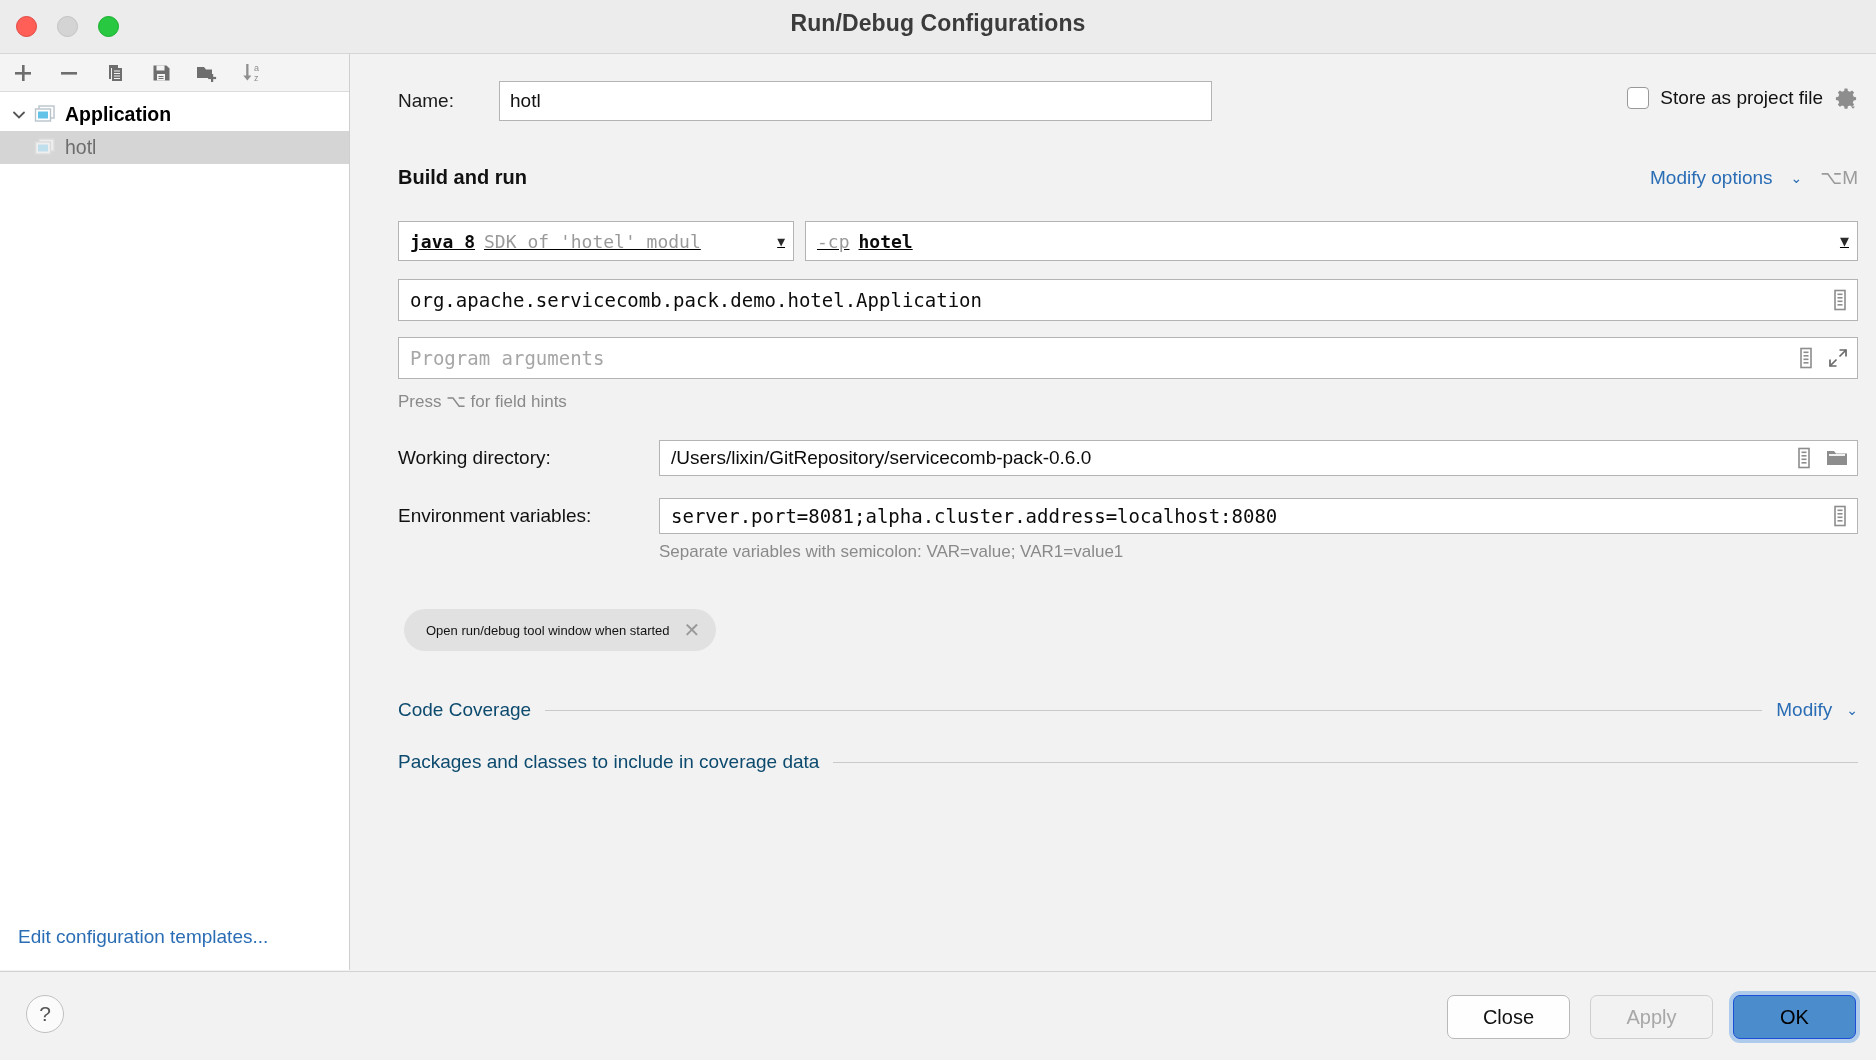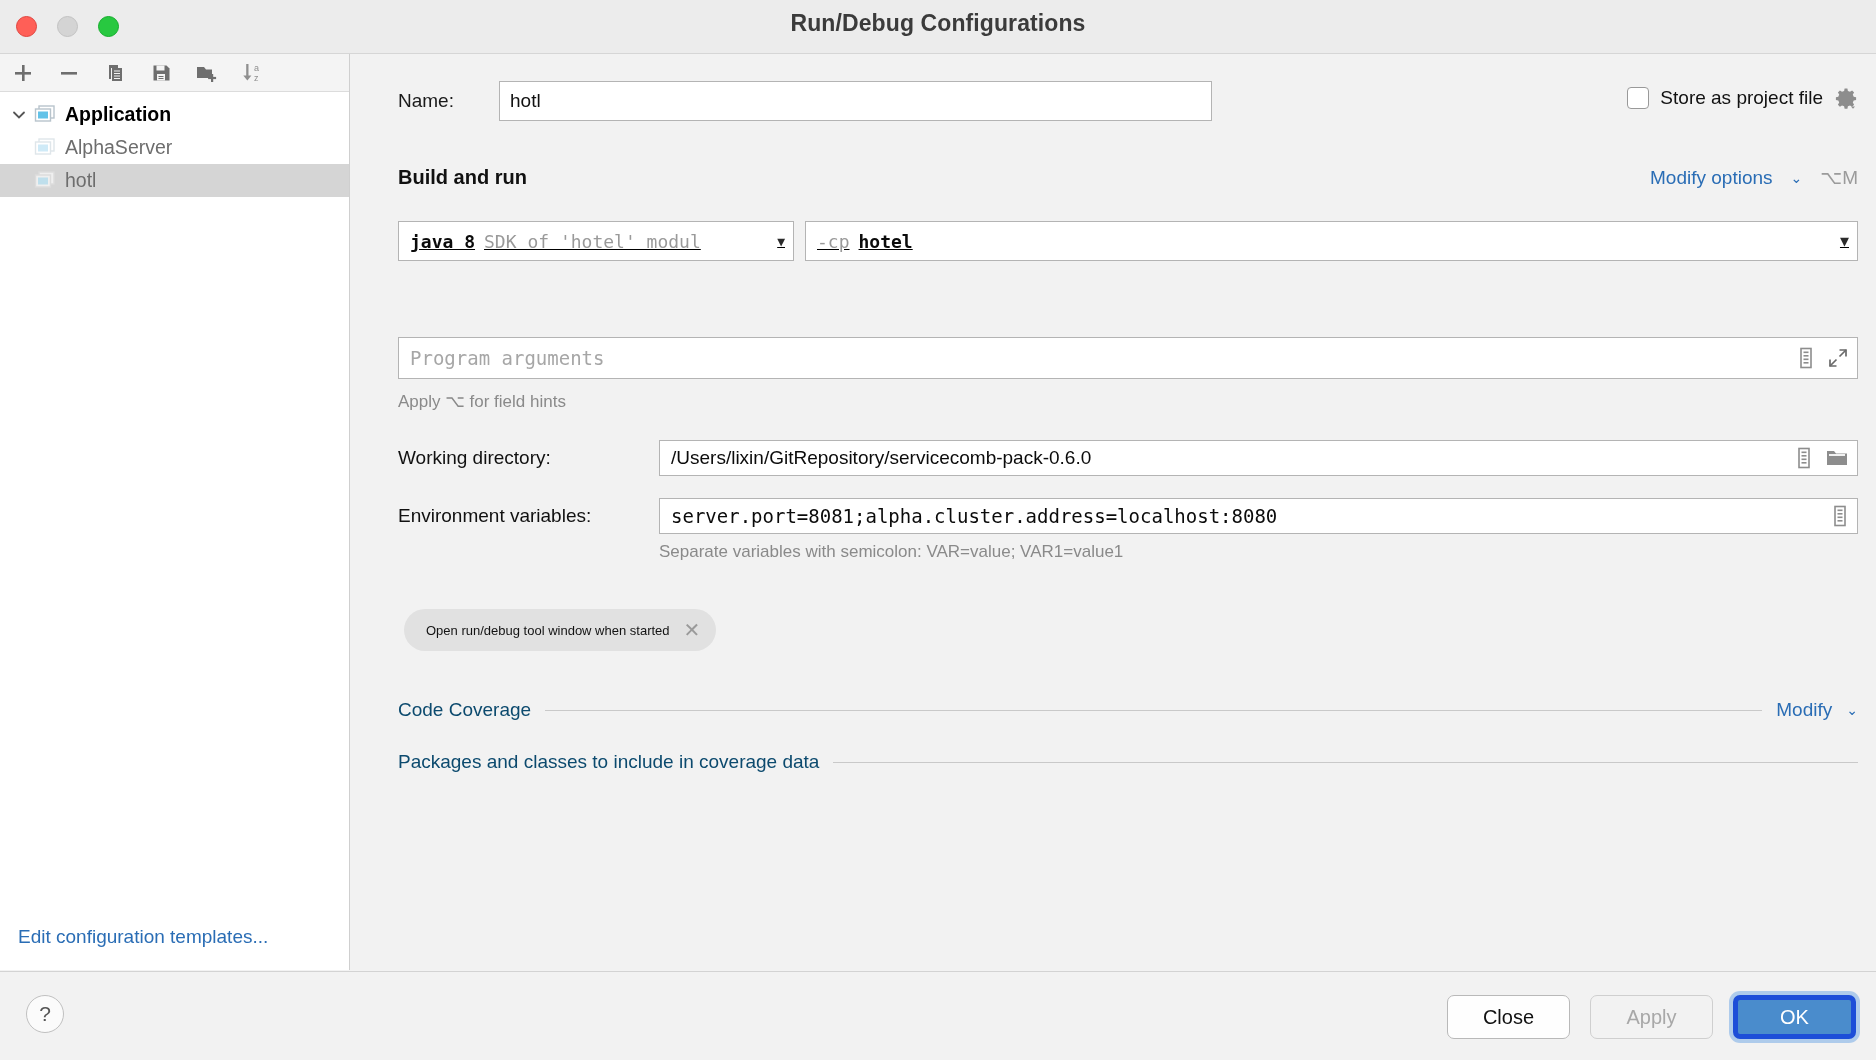--- a/index.html
+++ b/index.html
@@ -388,22 +388,22 @@
     border: 1px solid #b9b9b9;
     color: #111;
   }
   .btn.disabled {
     background: #f2f2f2;
     border: 1px solid #cfcfcf;
     color: #a8a8a8;
   }
   .btn.primary {
     background: #4a8ccc;
-    border: 5px solid #1d4ed8;
-    color: #ffffff;
+    border: 1px solid #1d4ed8;
+    color: #000000;
     box-shadow: 0 0 0 4px #aecbeb;
   }
 </style>
 </head>
 <body>
 
 <div class="window">
 
   <div class="titlebar">
     <div class="traffic">
@@ -475,29 +475,20 @@
             </svg>
           </div>
           <svg class="node-icon" viewBox="0 0 22 20">
             <rect x="5" y="1" width="15" height="12" fill="#fff" stroke="#b8c4cc" stroke-width="1.4"></rect>
             <rect x="1.5" y="4" width="15" height="12" fill="#fff" stroke="#b8c4cc" stroke-width="1.4"></rect>
             <rect x="4" y="6.5" width="10" height="7" fill="#62c2e8"></rect>
           </svg>
           <span class="tree-label root">Application</span>
         </div>
 
-        <div class="tree-row">
-          <div class="chev-spacer"></div>
-          <svg class="node-icon" viewBox="0 0 22 20">
-            <rect x="5" y="1" width="15" height="12" fill="#fff" stroke="#dfe6ea" stroke-width="1.4"></rect>
-            <rect x="1.5" y="4" width="15" height="12" fill="#fff" stroke="#dfe6ea" stroke-width="1.4"></rect>
-            <rect x="4" y="6.5" width="10" height="7" fill="#cfeaf7"></rect>
-          </svg>
-          <span class="tree-label child dim">AlphaServer</span>
-        </div>
 
         <div class="tree-row selected">
           <div class="chev-spacer"></div>
           <svg class="node-icon" viewBox="0 0 22 20">
             <rect x="5" y="1" width="15" height="12" fill="#efefef" stroke="#dcdcdc" stroke-width="1.4"></rect>
             <rect x="1.5" y="4" width="15" height="12" fill="#efefef" stroke="#dcdcdc" stroke-width="1.4"></rect>
             <rect x="4" y="6.5" width="10" height="7" fill="#bfdfec"></rect>
           </svg>
           <span class="tree-label child dim">hotl</span>
         </div>
@@ -541,41 +532,53 @@
           <span class="mono-gray" style="margin-left:9px;">SDK of 'hotel' modul</span>
           <span class="caret">▼</span>
         </div>
         <div class="combo cp-combo">
           <span class="mono-gray">-cp</span>
           <span class="mono-black" style="margin-left:9px;">hotel</span>
           <span class="caret thin">▼</span>
         </div>
       </div>
 
+      <div class="field-row mainclass-row">
+        <span class="mono-field">org.apache.servicecomb.pack.demo.hotel.Application</span>
+        <div class="field-icons">
+          <svg width="18" height="22" viewBox="0 0 18 22">
+            <rect x="4" y="1.5" width="10" height="19" fill="none" stroke="#8d8d8d" stroke-width="1.6"></rect>
+            <rect x="6.5" y="4.5" width="5" height="1.6" fill="#8d8d8d"></rect>
+            <rect x="6.5" y="8" width="5" height="1.6" fill="#8d8d8d"></rect>
+            <rect x="6.5" y="11.5" width="5" height="1.6" fill="#8d8d8d"></rect>
+            <rect x="6.5" y="15" width="5" height="1.6" fill="#8d8d8d"></rect>
+          </svg>
+        </div>
+      </div>
 
       <div class="field-row progargs-row">
         <span class="mono-field placeholder">Program arguments</span>
         <div class="field-icons">
           <svg width="18" height="22" viewBox="0 0 18 22">
             <rect x="4" y="1.5" width="10" height="19" fill="none" stroke="#8d8d8d" stroke-width="1.6"></rect>
             <rect x="6.5" y="4.5" width="5" height="1.6" fill="#8d8d8d"></rect>
             <rect x="6.5" y="8" width="5" height="1.6" fill="#8d8d8d"></rect>
             <rect x="6.5" y="11.5" width="5" height="1.6" fill="#8d8d8d"></rect>
             <rect x="6.5" y="15" width="5" height="1.6" fill="#8d8d8d"></rect>
           </svg>
           <svg width="22" height="22" viewBox="0 0 22 22">
             <path d="M12.5 3h6.5v6.5" stroke="#6a6a6a" stroke-width="1.7" fill="none"></path>
             <path d="M19 3l-6.5 6.5" stroke="#6a6a6a" stroke-width="1.7" fill="none"></path>
             <path d="M9.5 19H3v-6.5" stroke="#6a6a6a" stroke-width="1.7" fill="none"></path>
             <path d="M3 19l6.5-6.5" stroke="#6a6a6a" stroke-width="1.7" fill="none"></path>
           </svg>
         </div>
       </div>
 
-      <div class="hint hint-alt">Apply ⌥ for field hints</div>
+      <div class="hint hint-alt">Press ⌥ for field hints</div>
 
       <div class="lrow wd-row">
         <span class="lbl-cell">Working directory:</span>
         <div class="input-cell">
           <span class="path-text">/Users/lixin/GitRepository/servicecomb-pack-0.6.0</span>
           <div class="field-icons">
             <svg width="18" height="22" viewBox="0 0 18 22">
               <rect x="4" y="1.5" width="10" height="19" fill="none" stroke="#8d8d8d" stroke-width="1.6"></rect>
               <rect x="6.5" y="4.5" width="5" height="1.6" fill="#8d8d8d"></rect>
               <rect x="6.5" y="8" width="5" height="1.6" fill="#8d8d8d"></rect>

